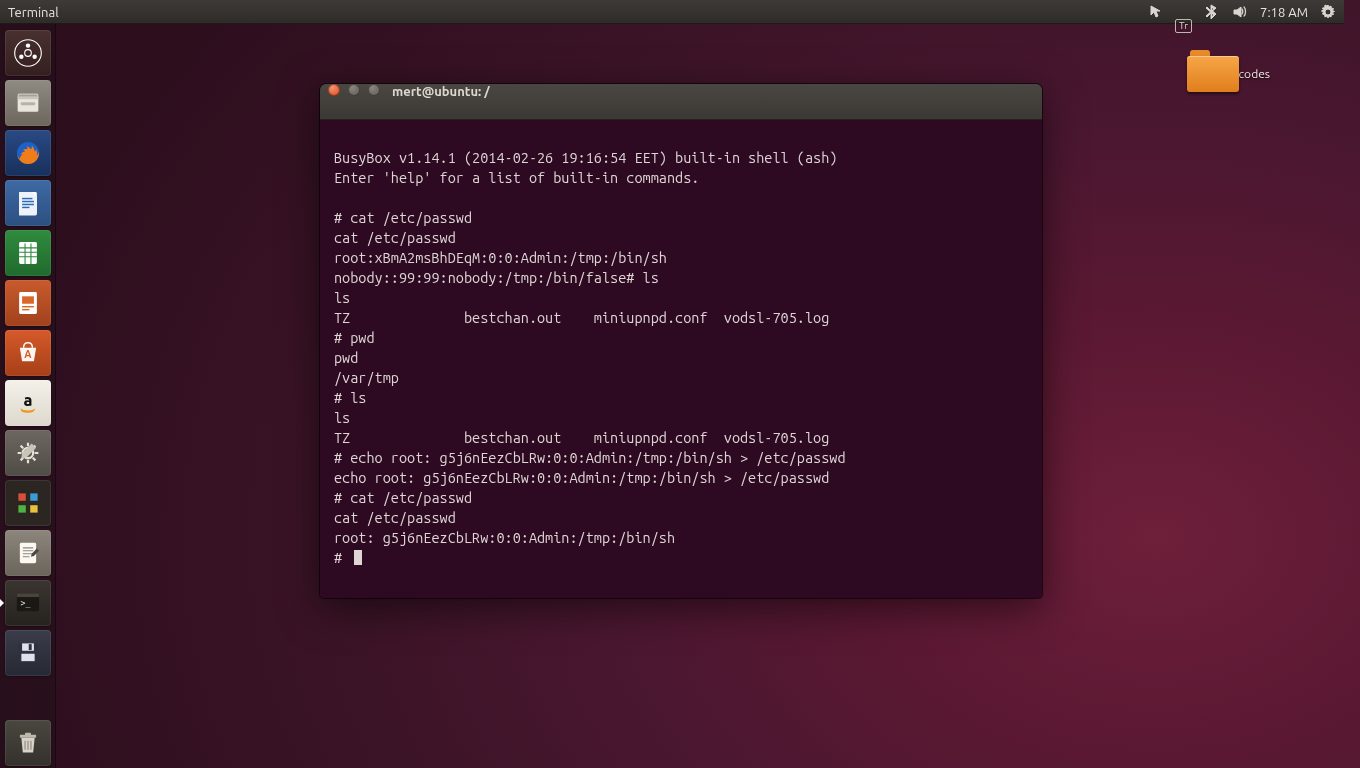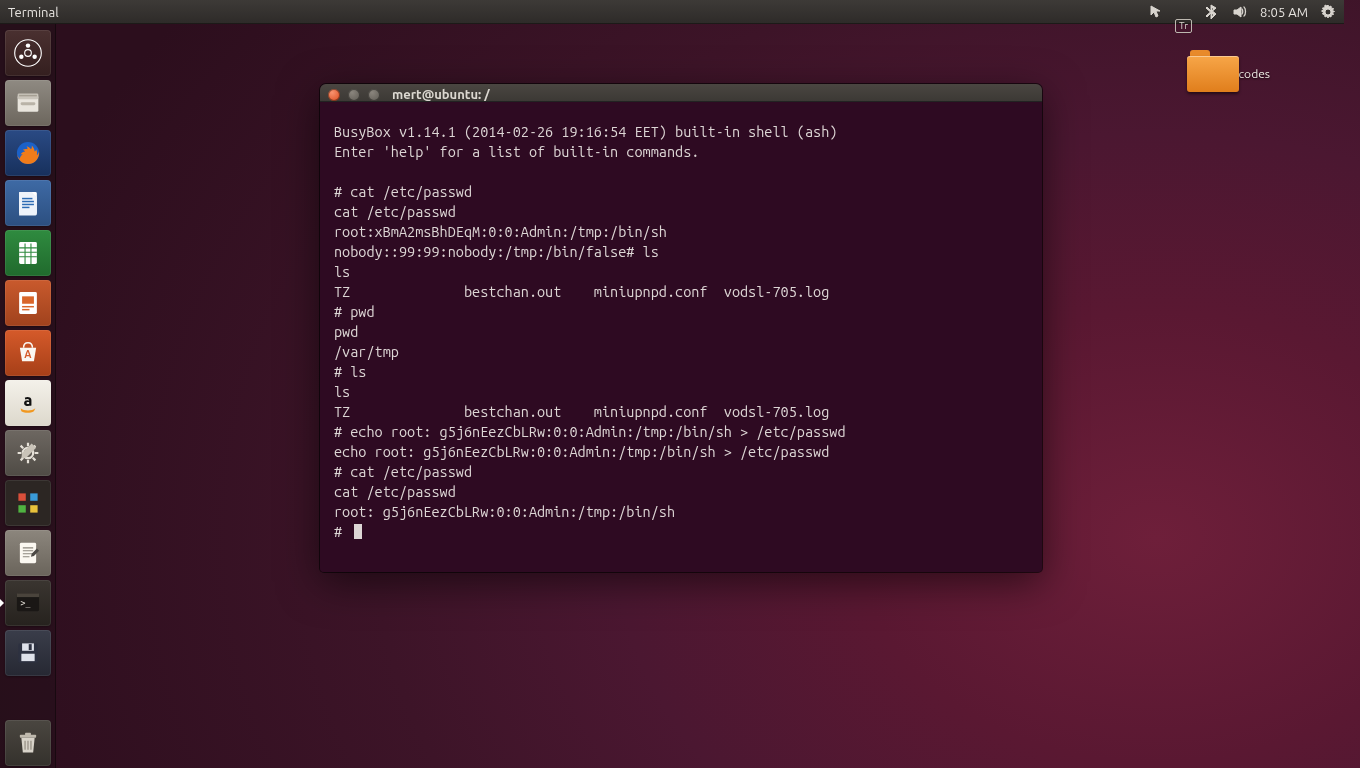--- a/index.html
+++ b/index.html
@@ -69,34 +69,34 @@
   
   .window {
     position:absolute; top:84px; left:320px; width:722px;
     background:#2e0a22;
     border-radius:6px 6px 4px 4px;
     box-shadow:0 10px 40px rgba(0,0,0,0.55), 0 0 0 1px rgba(0,0,0,0.6);
     z-index:35;
     overflow:hidden;
   }
   .titlebar {
-    height:18px; background:linear-gradient(#4a4641,#3c3935);
-    display:flex; align-items:flex-end; padding:0 8px; gap:8px;
+    height:36px; background:linear-gradient(#4a4641,#3c3935);
+    display:flex; align-items:flex-start; padding:0 8px; gap:8px;
     color:#d8d4cd; font-size:13px; font-weight:600;
     border-bottom:1px solid #222;
   }
   .win-btn { width:12px; height:12px; border-radius:50%; box-shadow:inset 0 0 0 1px rgba(0,0,0,0.4);}
   .win-close { background:radial-gradient(circle at 35% 30%, #f7926f, #d9481a);}
   .win-min, .win-max { background:radial-gradient(circle at 35% 30%, #8a857d, #5c5852);}
   .title-text { margin-left:4px; font-weight:700; color:#dcd8d1;}
   .term-body {
     background:#2e0a22; color:#ddd6d5;
     font-family:"Ubuntu Mono","DejaVu Sans Mono",monospace;
     font-size:14.5px; line-height:20px;
-    padding:20px 14px 30px 14px;
+    padding:28px 14px 30px 14px;
     white-space:pre;
     min-height:440px;
   }
   .cursor { display:inline-block; width:8px; height:15px; background:#ddd6d5; transform:translateY(2px); margin-left:4px;}
 </style>
 </head>
 <body>
 
 <div class="wallpaper"></div>
 
@@ -115,21 +115,21 @@
       <svg viewBox="0 0 16 16">
           <path d="M7 1v6L3 3l-1 1 4.5 4L2 12l1 1 4-4v6l5-5-3.5-3L12 4zM8 3l2 2-2 2zM8 9l2 2-2 2z" fill="#d9d5cf"></path>
         </svg>
     </span>
     <span class="ico">
       <svg viewBox="0 0 16 16">
           <path d="M2 6v4h3l4 3V3L5 6z" fill="#d9d5cf"></path>
           <path d="M10 5c1 .8 1 4.2 0 5M12 3c2 1.5 2 7.5 0 9" stroke="#d9d5cf" stroke-width="1.3" fill="none" stroke-linecap="round"></path>
         </svg>
     </span>
-    <span class="clock">8:05 AM</span>
+    <span class="clock">7:18 AM</span>
     <span class="ico">
       <svg viewBox="0 0 16 16">
           <path d="M8 5a3 3 0 100 6 3 3 0 000-6zm0-4l1 2 2-1 .3 2.2 2.2.3-1 2 2 1-2 1 1 2-2.2.3L11 13l-2-1-1 2-1-2-2 1-.3-2.2L2.5 10l1-2-2-1 2-1-1-2 2.2-.3L5 1l2 1z" fill="#d9d5cf"></path>
         </svg>
     </span>
   </div>
 </div>
 
 <div class="launcher">
   <div class="tile" style="background:linear-gradient(#4a3030,#341f1f)">

